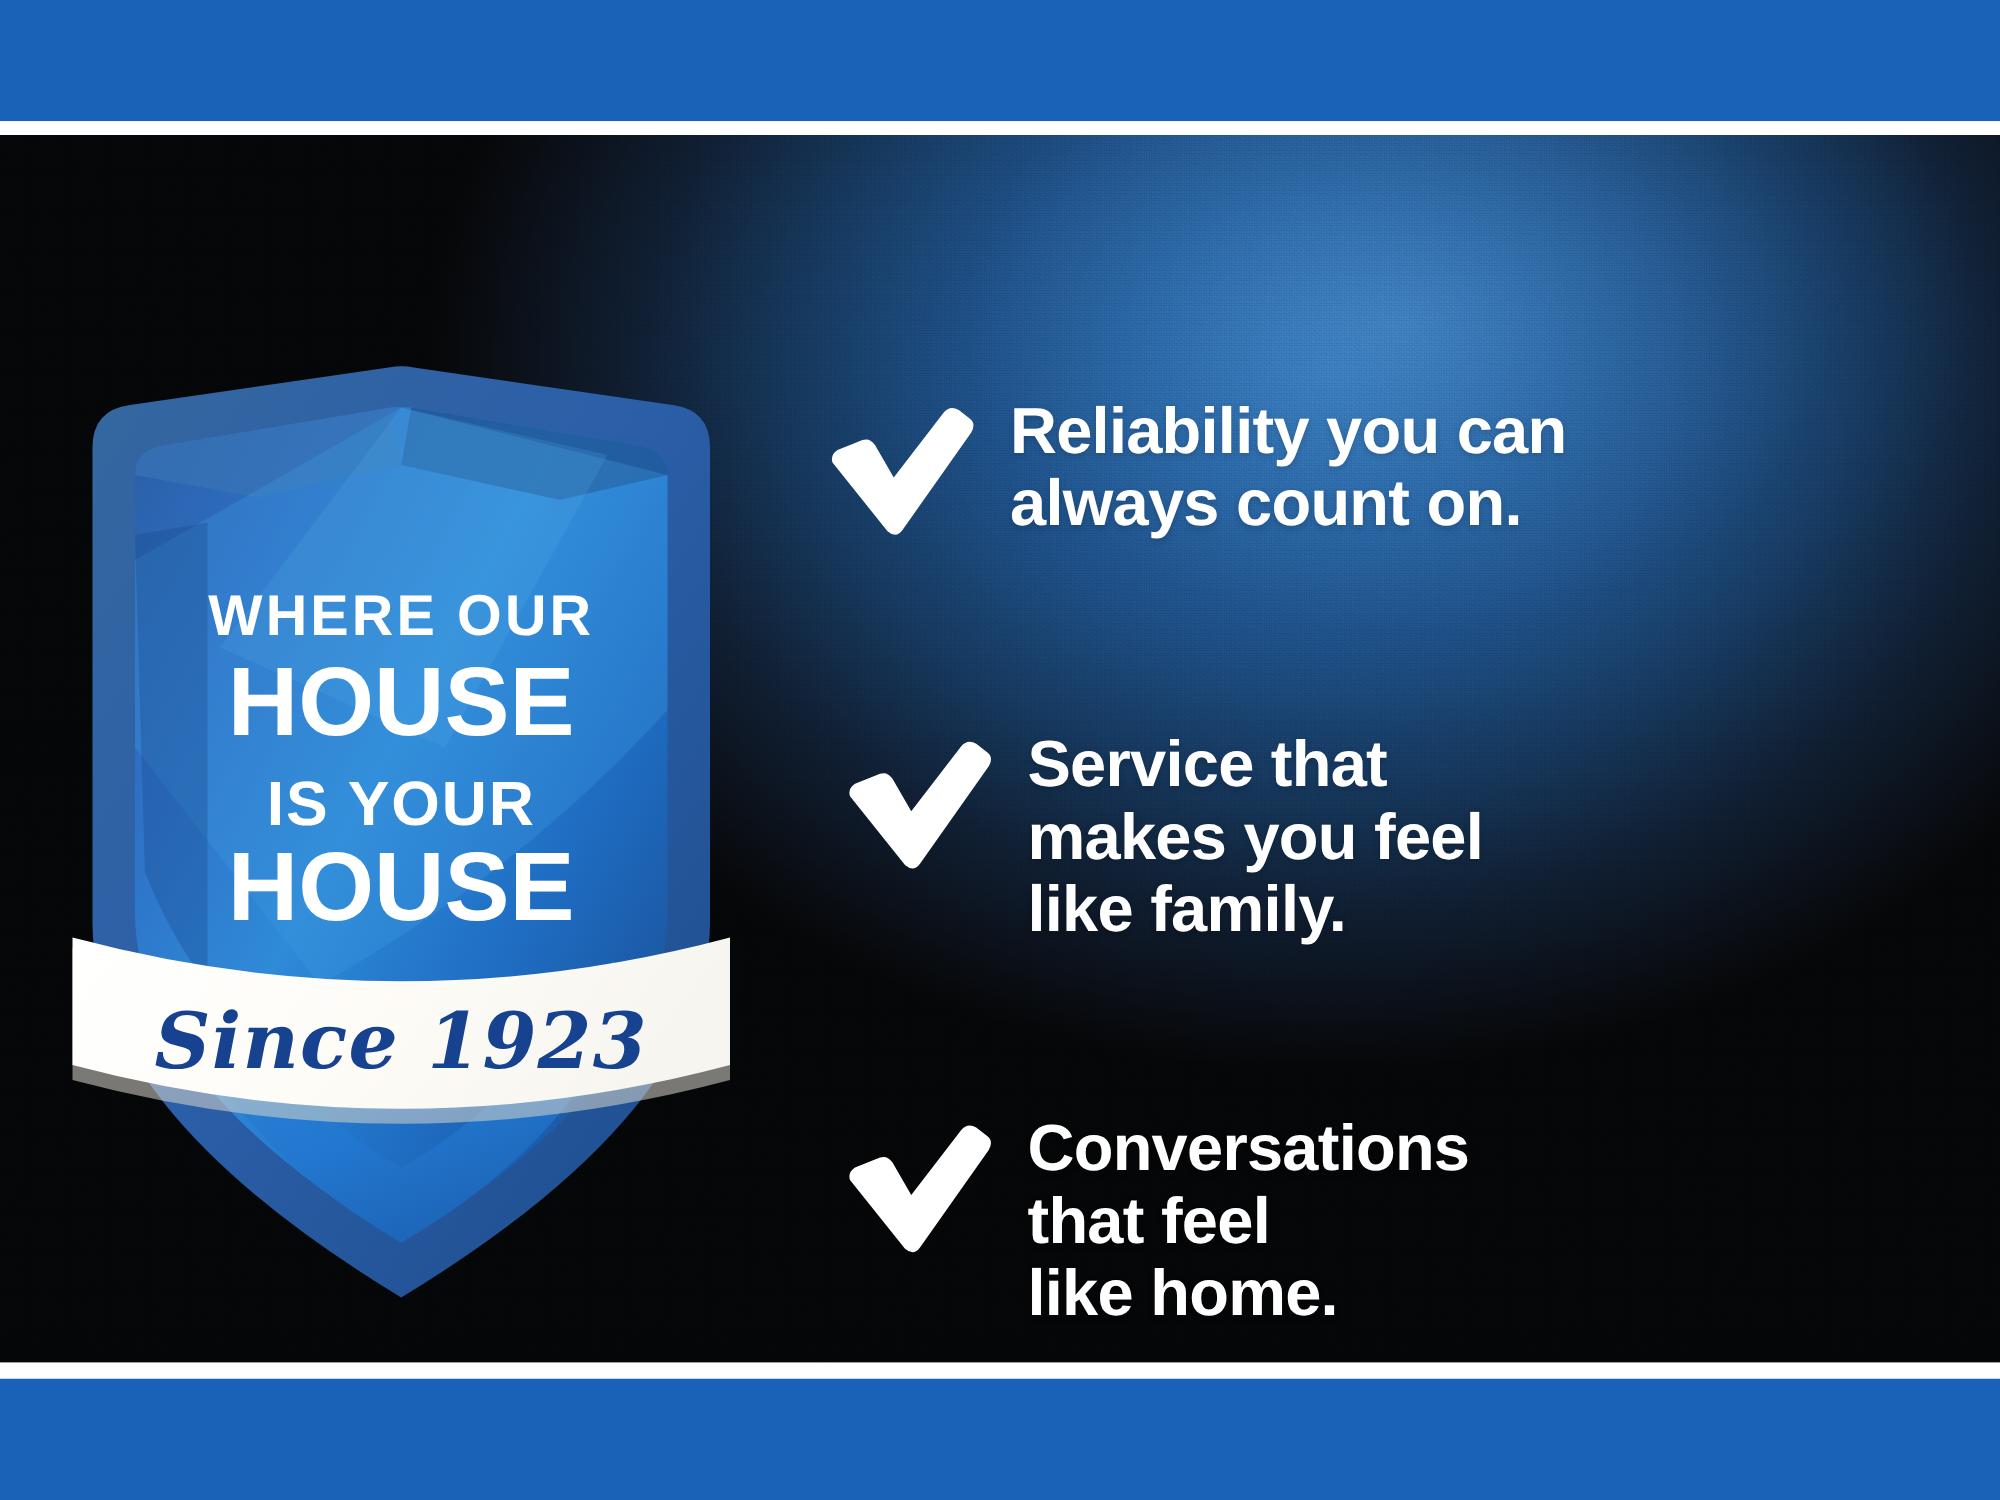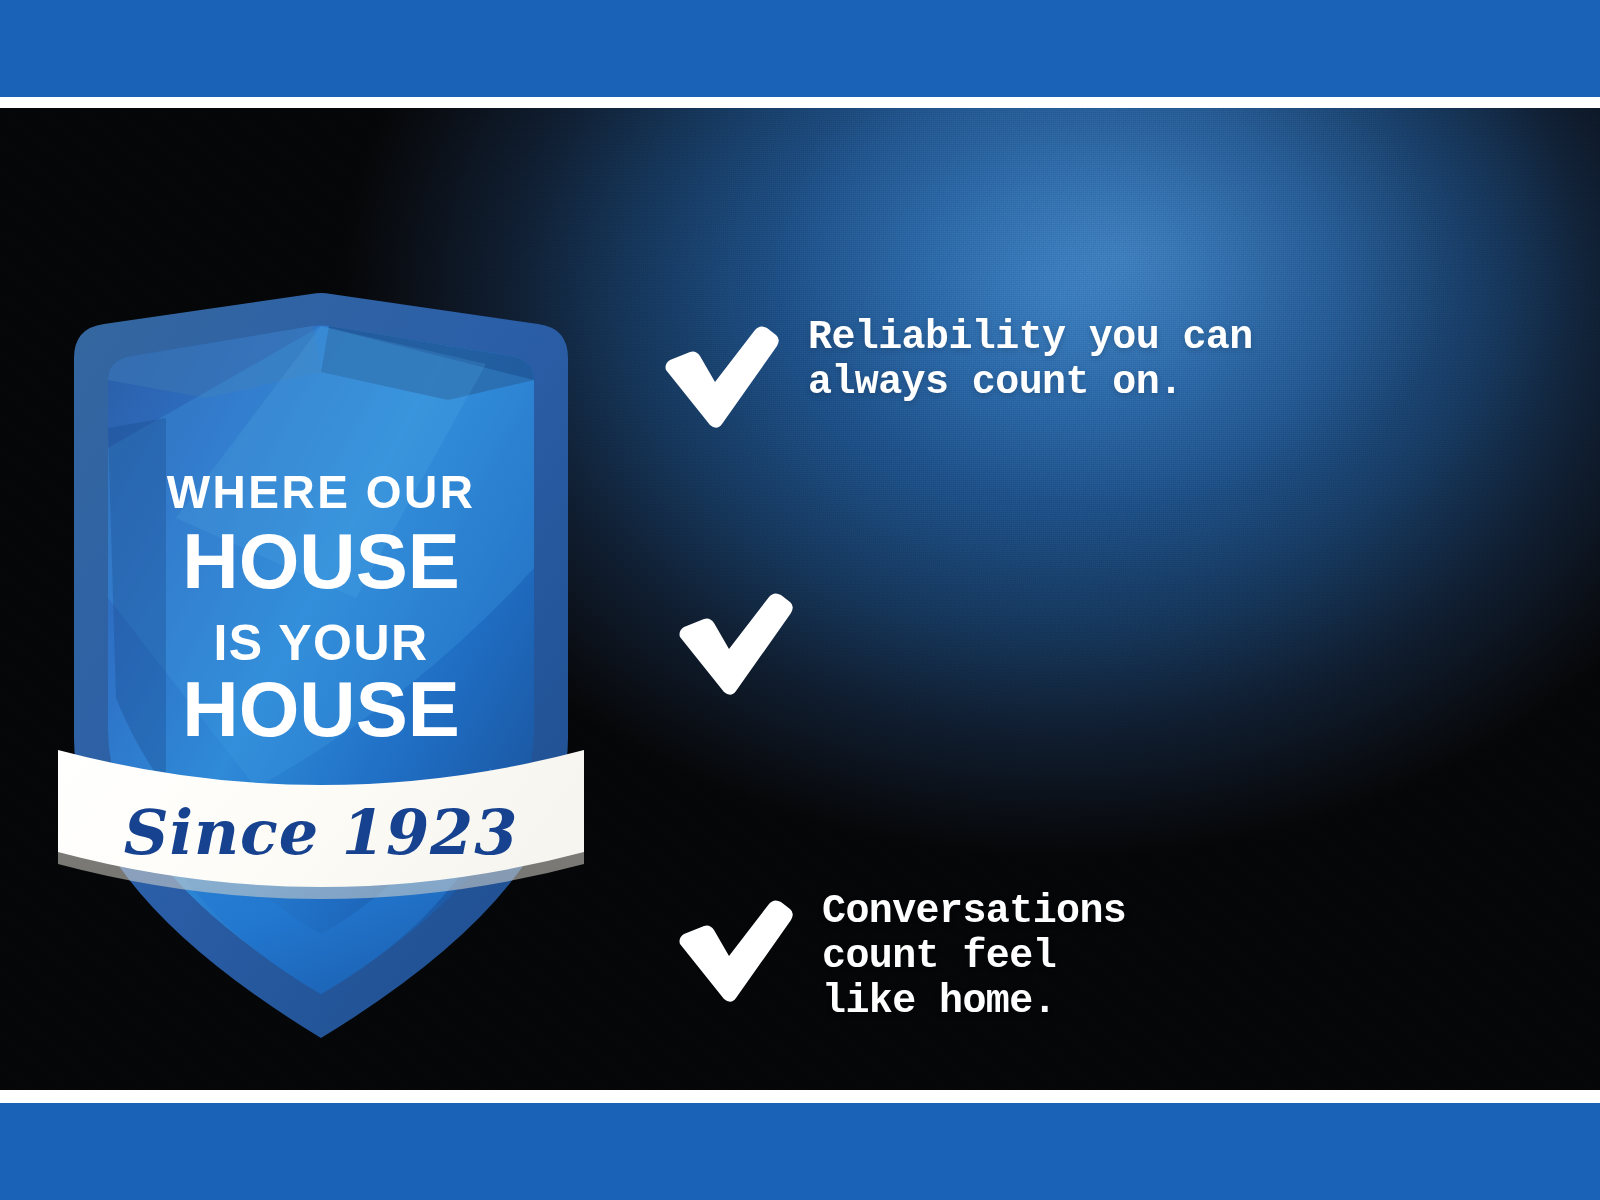--- a/index.html
+++ b/index.html
@@ -117,23 +117,23 @@
 
   .check-icon {
     flex:0 0 auto;
     width:120px; height:112px;
     margin-top:6px;
   }
   .check-icon svg { display:block; width:100%; height:100%; }
 
   .bullet-text {
     color:#ffffff;
-    font-family:Liberation Mono, monospace;
+    font-family:Liberation Sans, sans-serif;
     font-weight:bold;
-    font-size:40px;
+    font-size:52px;
     line-height:1.12;
     letter-spacing:-0.6px;
     white-space:pre-line;
     text-shadow:0 2px 6px rgba(0,0,0,.18);
   }
 </style>
 </head>
 <body>
 
 <div id="canvas">
@@ -244,30 +244,33 @@
         <span class="bullet-text">Reliability you can
 always count on.</span>
       </div>
 
       <div class="bullet bullet-2">
         <span class="check-icon">
           <svg viewBox="0 0 120 112" xmlns="http://www.w3.org/2000/svg">
             <path d="M6 48 Q4 42 10 38 L30 30 Q36 28 40 34 L55 60 L95 8 Q100 2 107 6 L116 13 Q121 17 117 24 L62 102 Q57 109 50 103 L10 53 Z" fill="#ffffff"></path>
           </svg>
         </span>
+        <span class="bullet-text">Service that
+makes you feel
+like family.</span>
       </div>
 
       <div class="bullet bullet-3">
         <span class="check-icon">
           <svg viewBox="0 0 120 112" xmlns="http://www.w3.org/2000/svg">
             <path d="M6 48 Q4 42 10 38 L30 30 Q36 28 40 34 L55 60 L95 8 Q100 2 107 6 L116 13 Q121 17 117 24 L62 102 Q57 109 50 103 L10 53 Z" fill="#ffffff"></path>
           </svg>
         </span>
         <span class="bullet-text">Conversations
-count feel
+that feel
 like home.</span>
       </div>
 
     </div>
   </div>
 
   <div class="band-gap gap-bottom"></div>
   <div class="band band-bottom"></div>
 
 </div>

